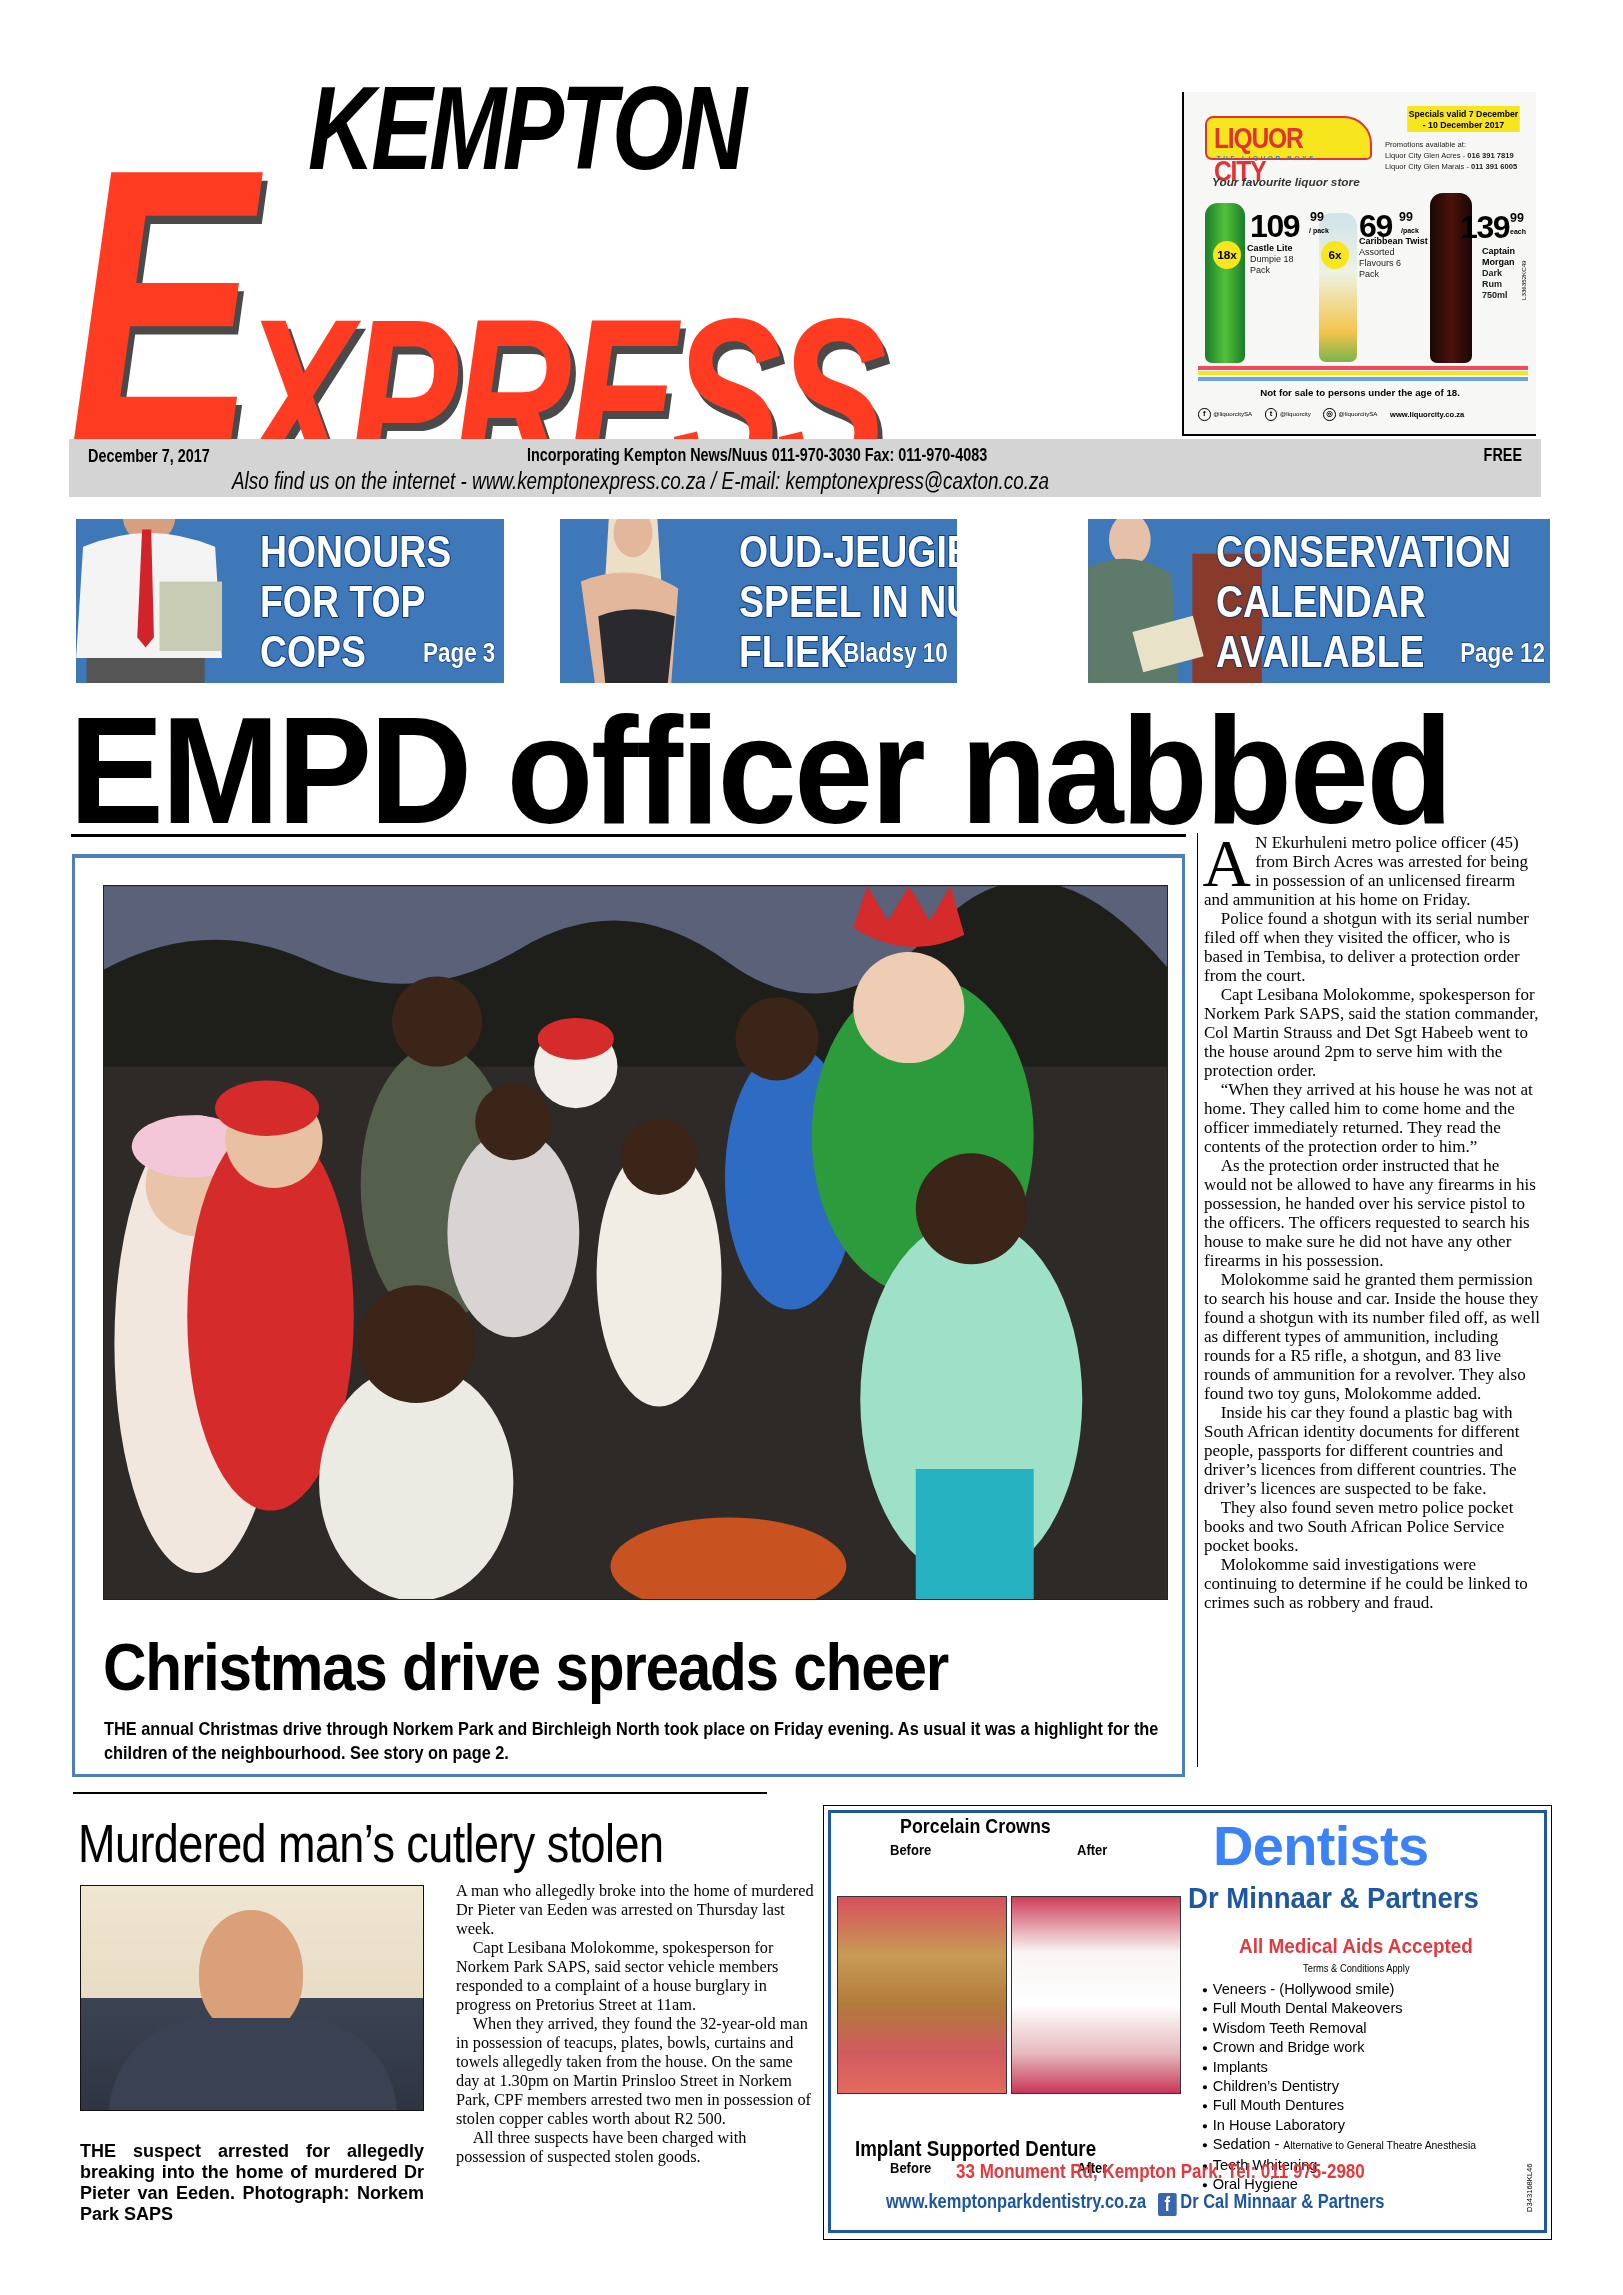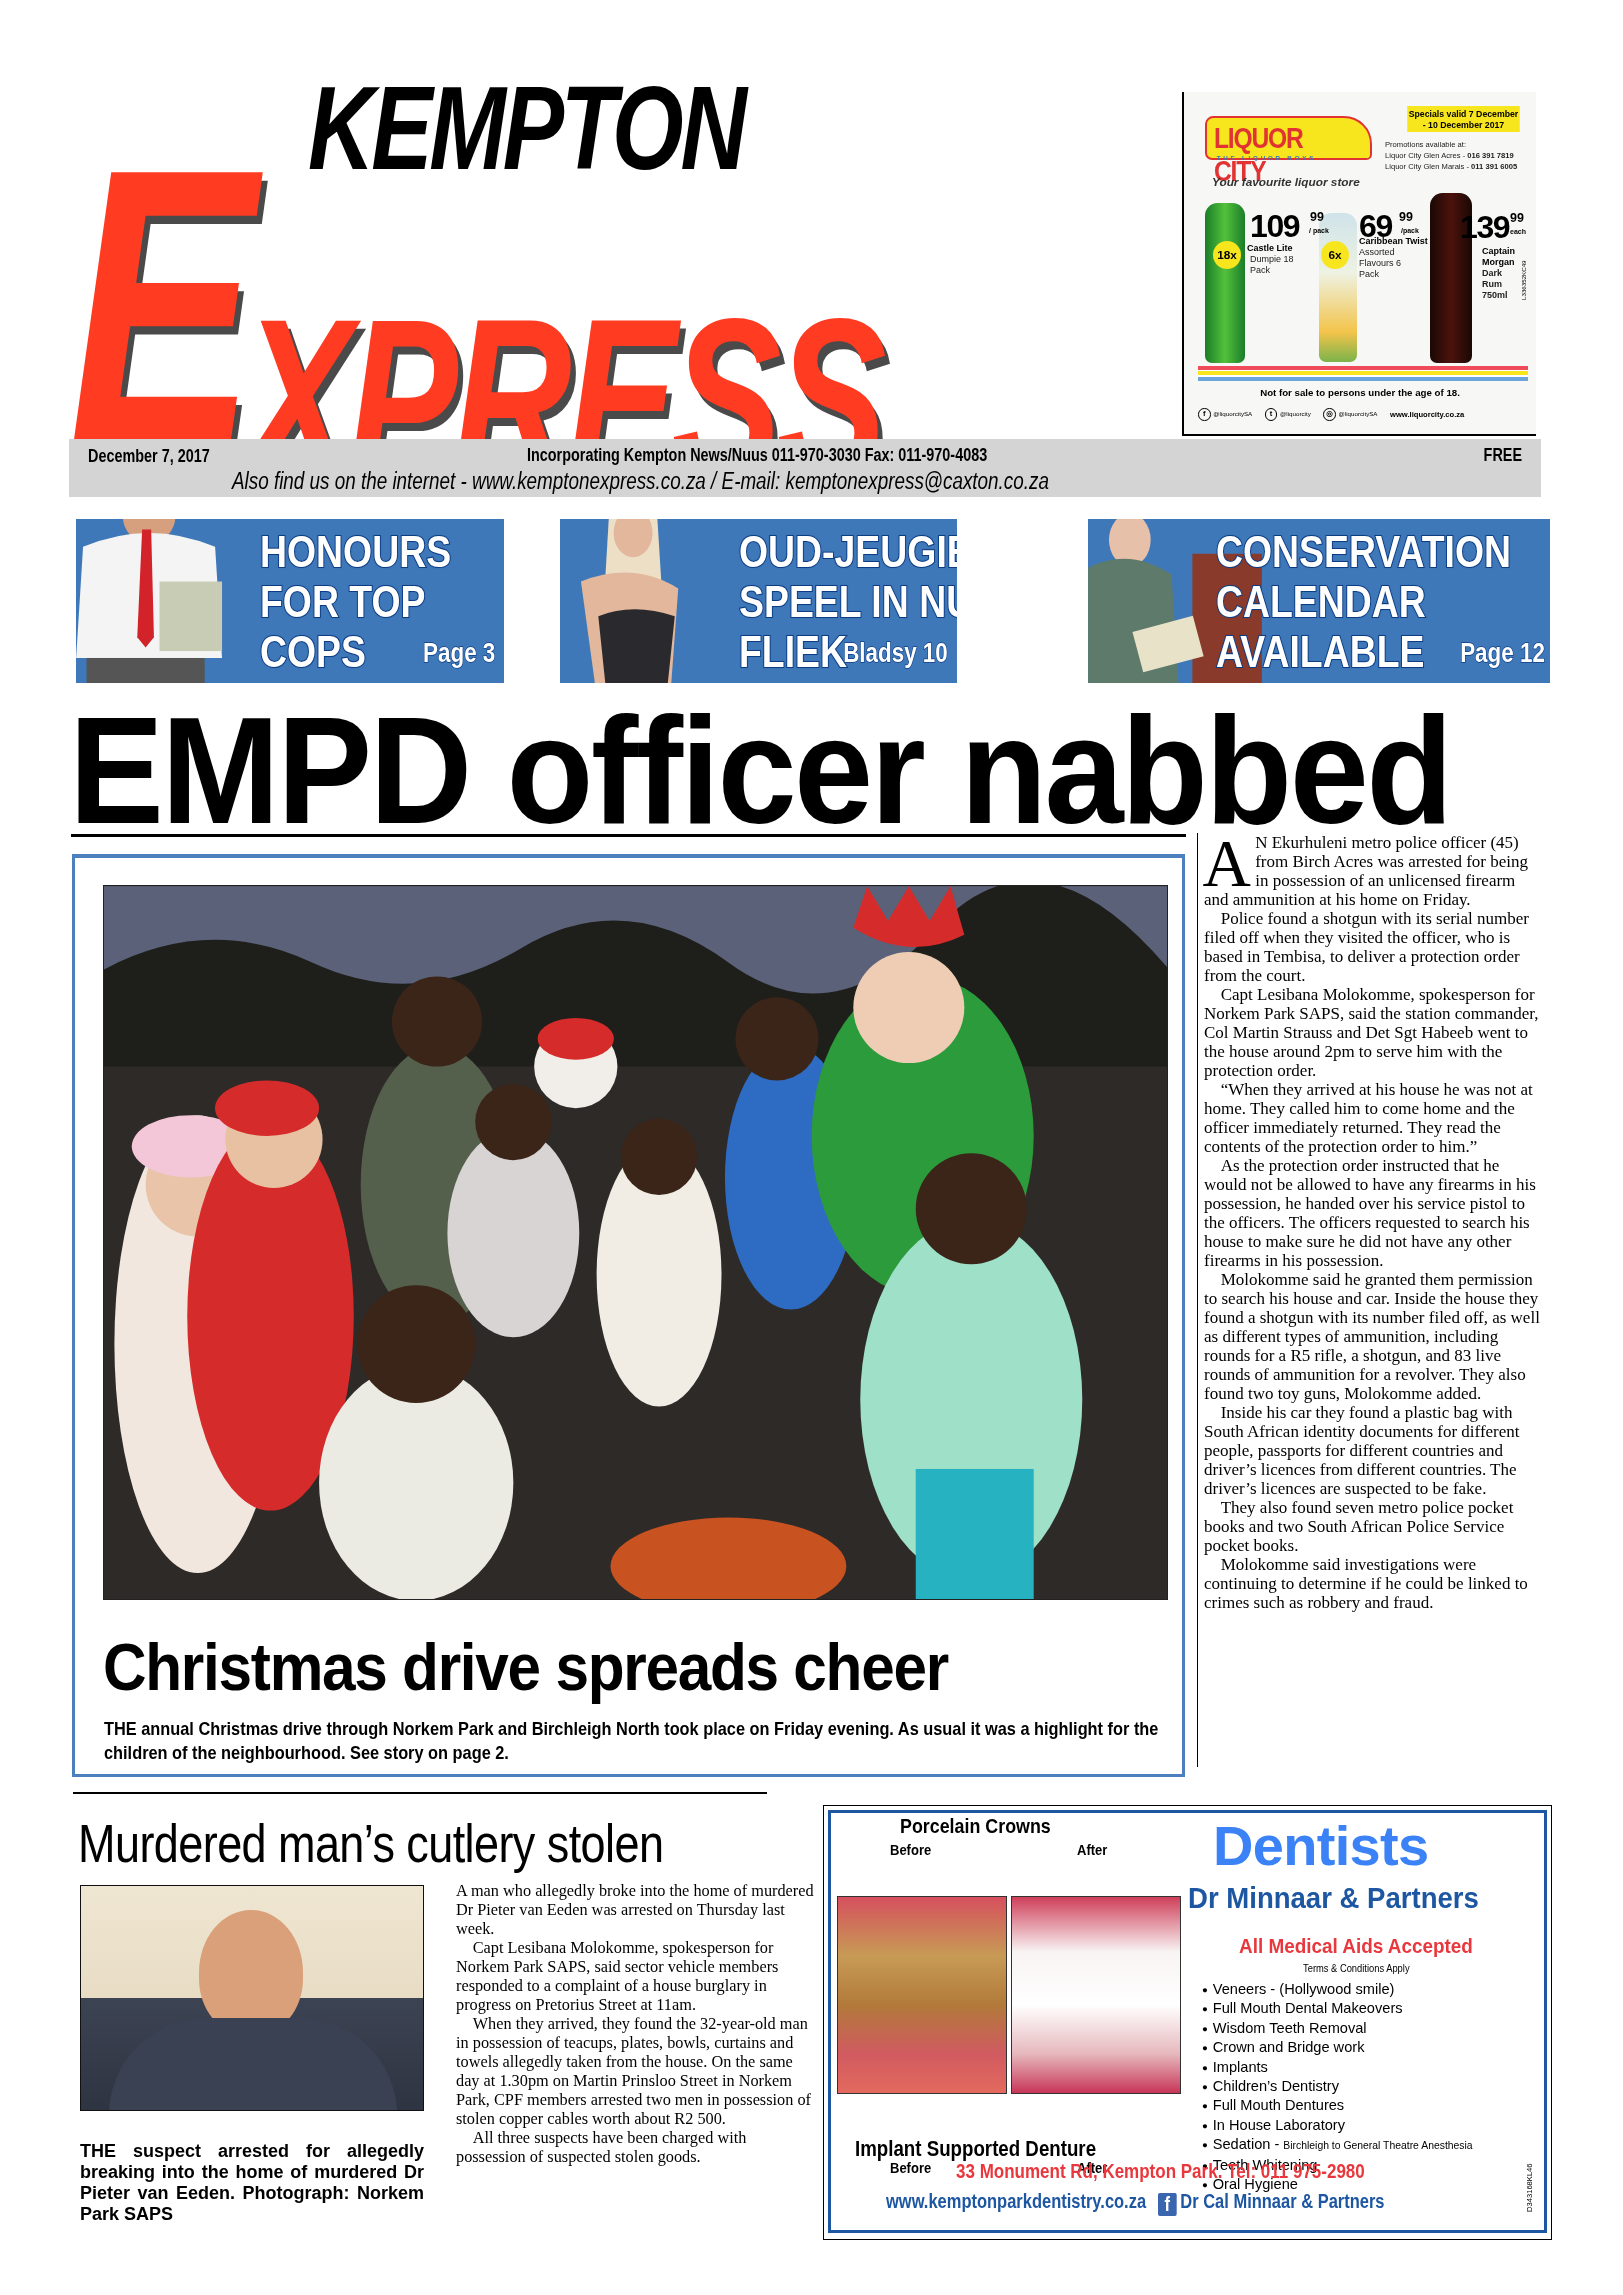--- a/index.html
+++ b/index.html
@@ -300,21 +300,21 @@
   <div class="dent-terms">Terms &amp; Conditions Apply</div>
   <ul class="dent-list">
     <li>Veneers - (Hollywood smile)</li>
     <li>Full Mouth Dental Makeovers</li>
     <li>Wisdom Teeth Removal</li>
     <li>Crown and Bridge work</li>
     <li>Implants</li>
     <li>Children’s Dentistry</li>
     <li>Full Mouth Dentures</li>
     <li>In House Laboratory</li>
-    <li><span>Sedation - </span><small>Birchleigh to General Theatre Anesthesia</small></li>
+    <li><span>Sedation - </span><small>Alternative to General Theatre Anesthesia</small></li>
     <li>Teeth Whitening</li>
     <li>Oral Hygiene</li>
   </ul>
   <div class="dent-addr">33 Monument Rd, Kempton Park. Tel: 011 975-2980</div>
   <div class="dent-web">
     <span>www.kemptonparkdentistry.co.za</span><span class="dent-fb">f</span><span>Dr Cal Minnaar &amp; Partners</span>
   </div>
   <div class="dent-code">D343168KL46</div>
 </div>
 

